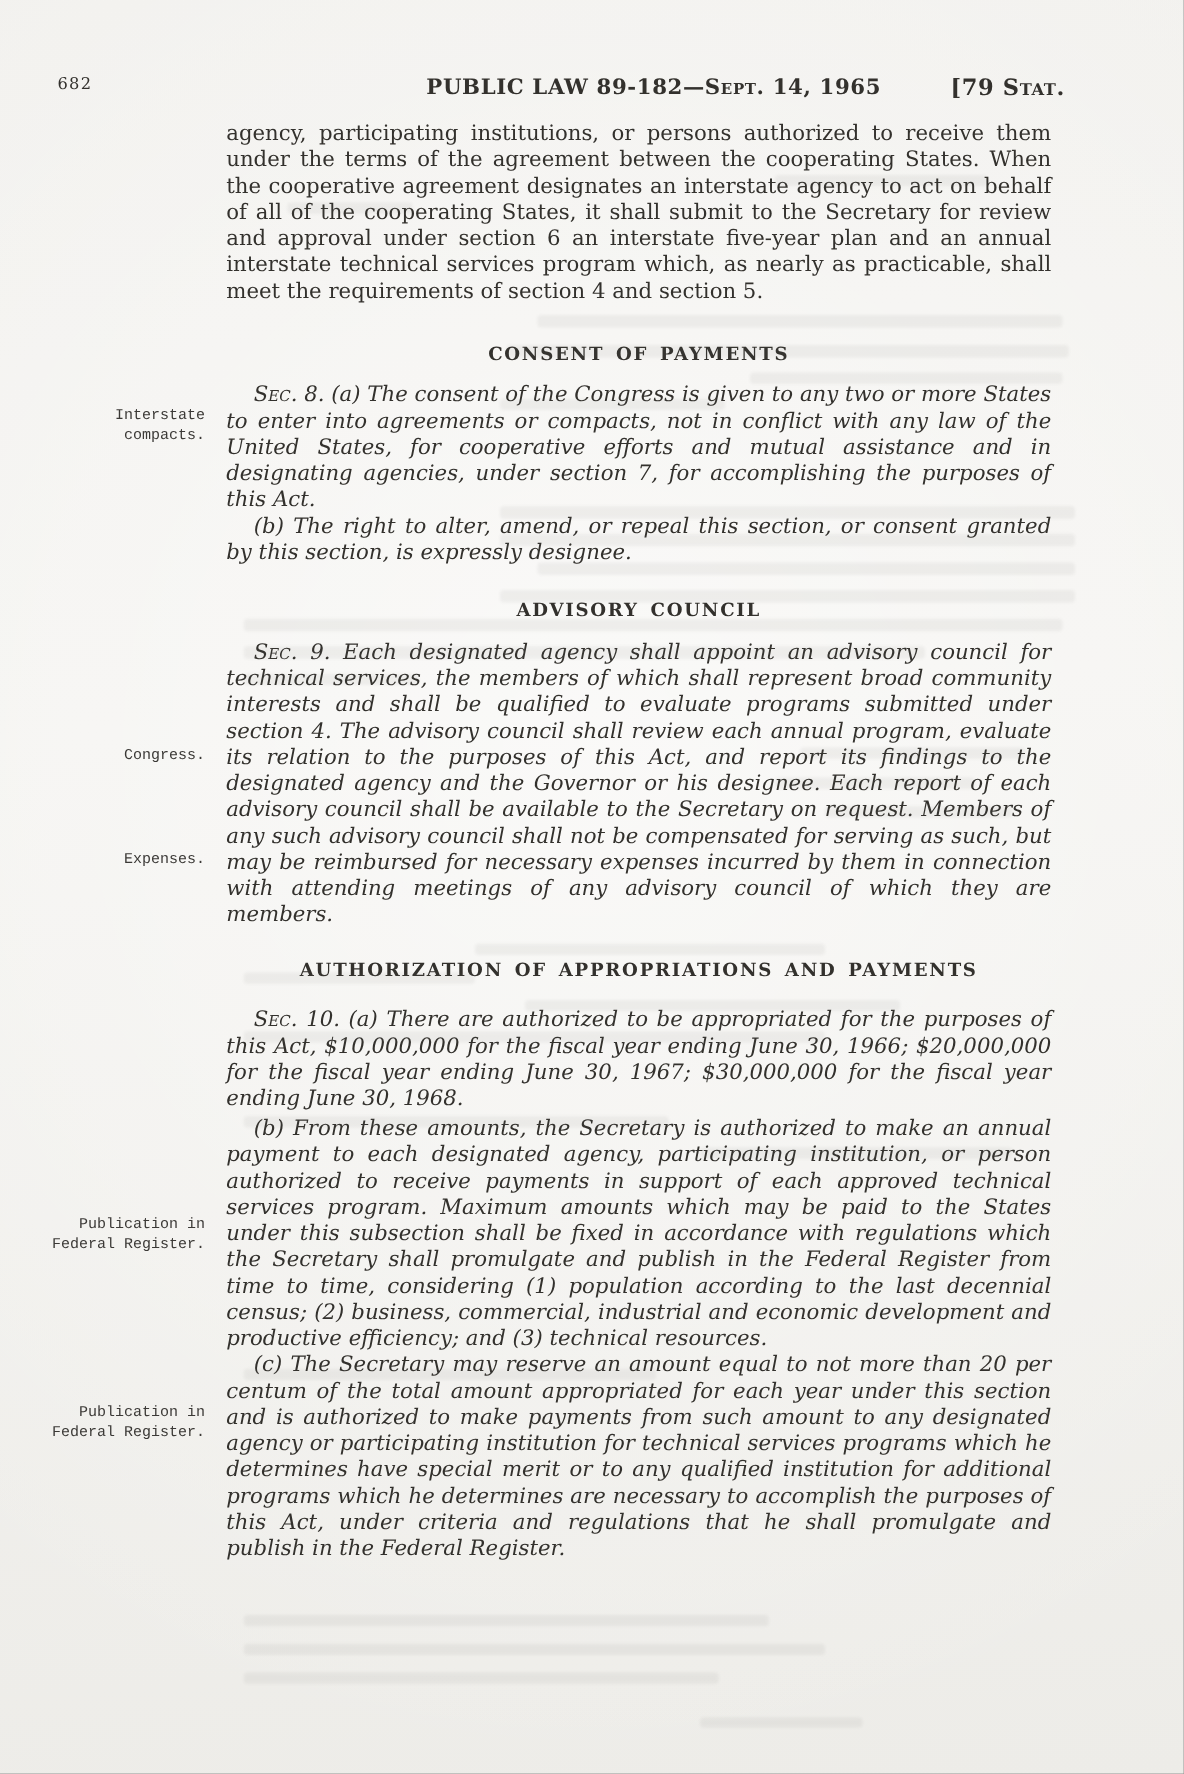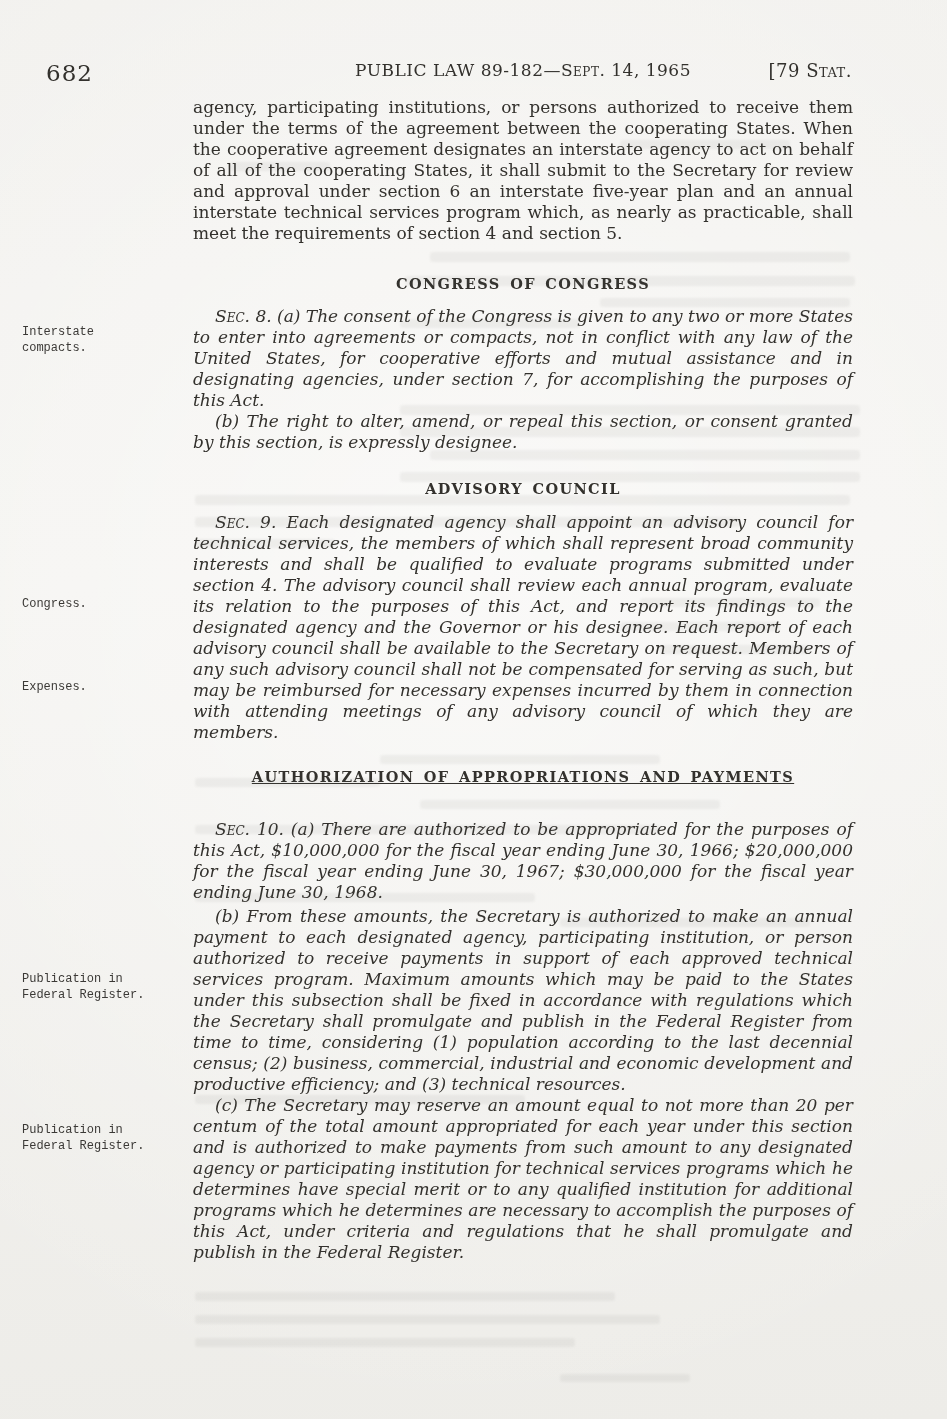--- a/index.html
+++ b/index.html
@@ -14,61 +14,61 @@
       radial-gradient(ellipse 130% 90% at 50% 42%, rgba(255,255,255,0.55) 0%, rgba(255,255,255,0) 65%),
       linear-gradient(176deg, #f2f1ee 0%, #f4f3f0 40%, #edece8 100%);
     color: #33312d;
     font-family: "DejaVu Serif", "Liberation Serif", serif;
     overflow: hidden;
   }
 
   
   .page-num {
     position: absolute; left: 46px; top: 60px;
-    font-size: 23px; letter-spacing: 1px;
+    font-size: 13px; letter-spacing: 1px;
   }
   .header-title {
     position: absolute; left: 193px; top: 60px; width: 660px;
     text-align: center; font-size: 17px; letter-spacing: 0.5px;
   }
   .header-right {
     position: absolute; right: 95px; top: 60px;
     font-size: 18px; letter-spacing: 0.5px;
   }
-  .sc { font-variant: small-caps; }
+  .sc { font-variant: small-caps; font-weight: bold; }
 
   
   .column {
-    position: absolute; left: 193px; top: 97px; width: 660px;
+    position: absolute; left: 181px; top: 97px; width: 660px;
     font-size: 17px; line-height: 21px;
     text-align: justify;
   }
   .column p { margin: 0; }
   .indent { text-indent: 22px; font-style: italic; }
   .sec-label { font-variant: small-caps; }
 
   .center-head {
     text-align: center;
     font-size: 14.5px;
     font-weight: 700;
     letter-spacing: 1.4px;
     word-spacing: 3px;
     line-height: 18px;
   }
   #h-consent  { margin-top: 31px; margin-bottom: 13px; }
   #h-advisory { margin-top: 27px; margin-bottom: 14px; }
-  #h-auth     { margin-top: 25px; margin-bottom: 33px; text-decoration: underline; }
+  #h-auth     { margin-top: 25px; margin-bottom: 20px; }
   #p-sec10b   { margin-top: 3px; }
 
   
   .margin-note {
-    position: absolute; left: 22px; width: 162px;
+    position: absolute; left: 2px; width: 162px;
     font-family: "Liberation Mono", "DejaVu Sans Mono", monospace;
     font-size: 12px; line-height: 16px;
-    text-align: left; color: #3b3936;
+    text-align: right; color: #3b3936;
   }
   #note-interstate { top: 324px; }
   #note-reports    { top: 596px; }
   #note-expenses   { top: 679px; }
   #note-pub1       { top: 971px; }
   #note-pub2       { top: 1122px; }
 
   
   .ghost {
     position: absolute;
@@ -104,21 +104,21 @@
   </div>
   <div class="margin-note" id="note-pub2">
     <div>Publication in</div>
     <div>Federal Register.</div>
   </div>
 
   <div class="column">
 
     <p class="body-p">agency, participating institutions, or persons authorized to receive them under the terms of the agreement between the cooperating States. When the cooperative agreement designates an interstate agency to act on behalf of all of the cooperating States, it shall submit to the Secretary for review and approval under section 6 an interstate five-year plan and an annual interstate technical services program which, as nearly as practicable, shall meet the requirements of section 4 and section 5.</p>
 
-    <div class="center-head" id="h-consent">CONGRESS OF CONGRESS</div>
+    <div class="center-head" id="h-consent">CONSENT OF PAYMENTS</div>
 
     <p class="indent"><span class="sec-label">Sec. 8.</span> <span>(a) The consent of the Congress is given to any two or more States to enter into agreements or compacts, not in conflict with any law of the United States, for cooperative efforts and mutual assistance and in designating agencies, under section 7, for accomplishing the purposes of this Act.</span></p>
     <p class="indent">(b) The right to alter, amend, or repeal this section, or consent granted by this section, is expressly designee.</p>
 
     <div class="center-head" id="h-advisory">ADVISORY COUNCIL</div>
 
     <p class="indent"><span class="sec-label">Sec. 9.</span> <span>Each designated agency shall appoint an advisory council for technical services, the members of which shall represent broad community interests and shall be qualified to evaluate programs submitted under section 4.  The advisory council shall review each annual program, evaluate its relation to the purposes of this Act, and report its findings to the designated agency and the Governor or his designee. Each report of each advisory council shall be available to the Secretary on request.  Members of any such advisory council shall not be compensated for serving as such, but may be reimbursed for necessary expenses incurred by them in connection with attending meetings of any advisory council of which they are members.</span></p>
 
     <div class="center-head" id="h-auth">AUTHORIZATION OF APPROPRIATIONS AND PAYMENTS</div>
 

